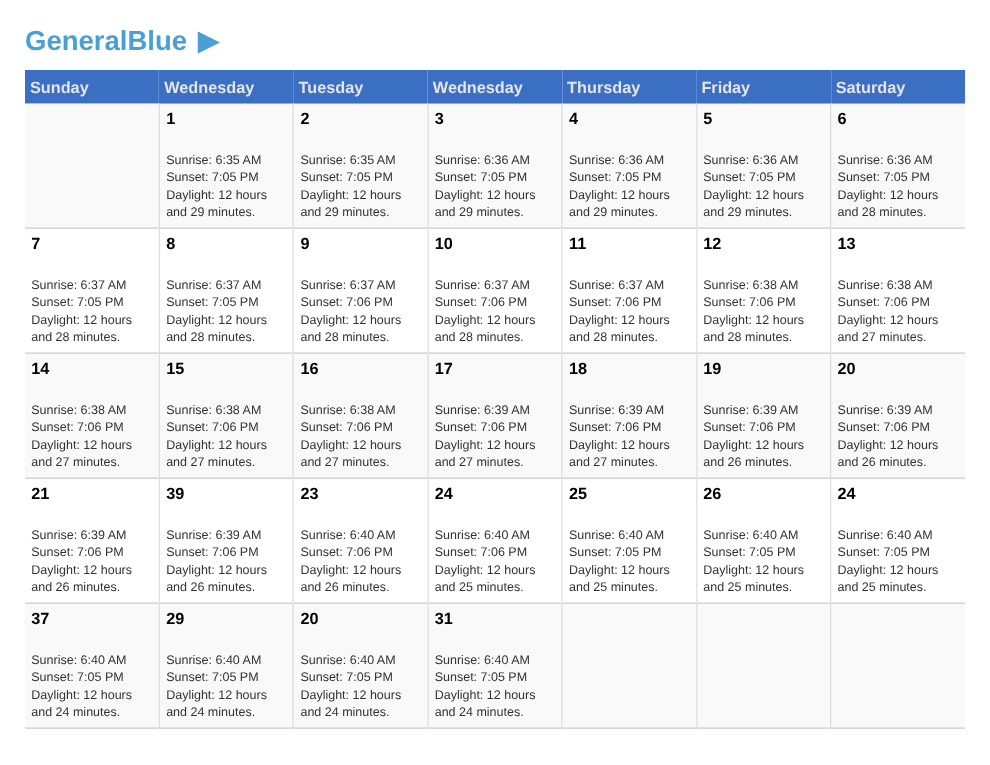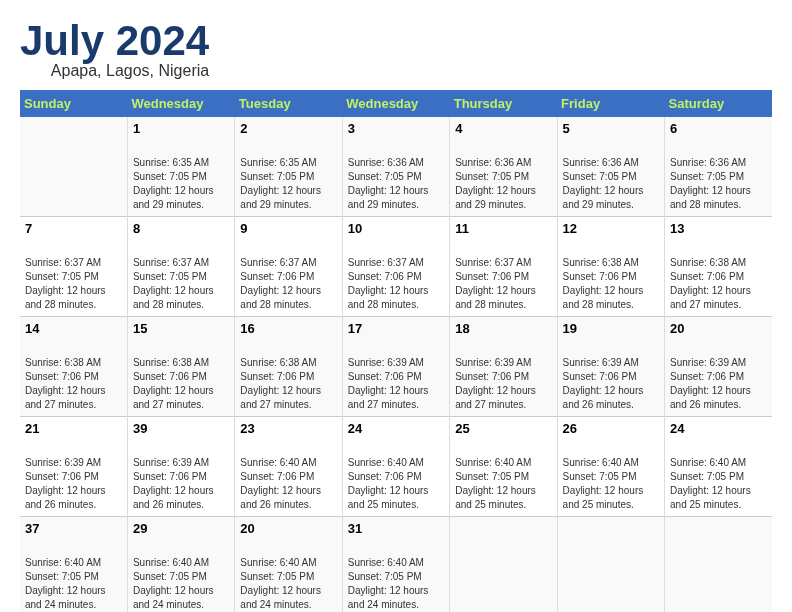--- a/index.html
+++ b/index.html
@@ -42,21 +42,21 @@
       font-size: 16px;
       color: #333;
     }
     table {
       width: 100%;
       border-collapse: collapse;
       font-size: 11px;
     }
     thead tr th {
       background: #3a6fc4;
-      color: #bef264;
+      color: #e5e5e5;
       padding: 6px 4px;
       text-align: left;
       font-size: 13px;
       font-weight: bold;
     }
     tbody tr {
       border-bottom: 1px solid #ccc;
     }
     tbody tr:nth-child(odd) {
       background: #f9f9f9;
@@ -83,23 +83,28 @@
       color: #333;
       line-height: 1.4;
       margin-top: 20px;
     }
     .empty { background: #f9f9f9; }
   </style>
 </head>
 <body>
 
 <div class="header-area">
-  <div class="title-area">
-    <div class="month-year">July 2024</div>
-    <div class="location">Apapa, Lagos, Nigeria</div>
+  <div class="logo">
+    <div class="logo-text">
+      <span>General</span><span style="color:#4a9fd4">Blue</span>
+      
+      <svg width="18" height="18" viewBox="0 0 18 18" style="display:inline;vertical-align:middle;margin-left:2px">
+          <polygon points="0,18 18,9 0,0" fill="#4a9fd4"></polygon>
+        </svg>
+    </div>
   </div>
 </div>
 
 <table>
   <thead>
     <tr>
     <th>Sunday</th>
         <th>Wednesday</th>
         <th>Tuesday</th>
         <th>Wednesday</th>

